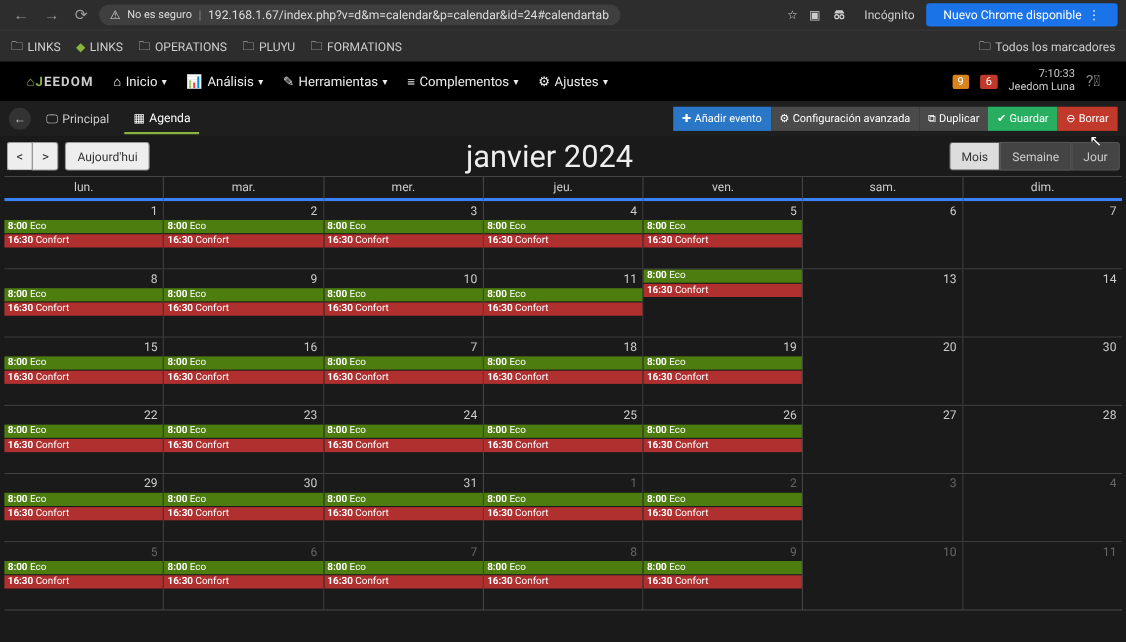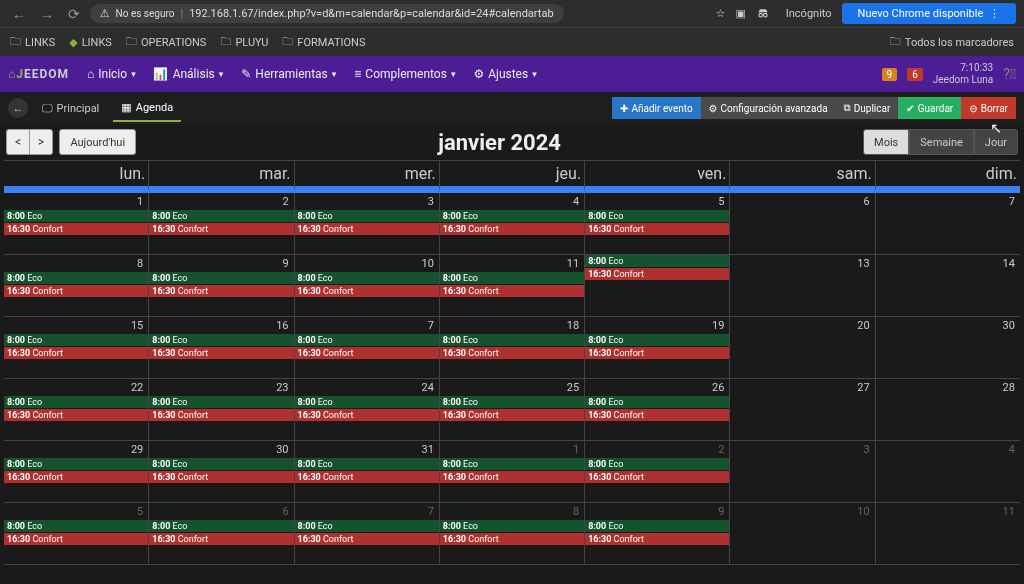--- a/index.html
+++ b/index.html
@@ -8,21 +8,21 @@
 .browser-btn{color:#9a9a9a;font-size:14px;cursor:pointer;padding:2px 4px}
 .url-area{background:#3f3f3f;border-radius:12px;padding:3px 10px;display:flex;align-items:center;gap:6px;font-size:11px;color:#ddd;flex:0 0 auto}
 .url-warn{font-size:10px}
 .spacer{flex:1}
 .browser-right{display:flex;align-items:center;gap:10px;color:#ccc;font-size:11px}
 .incognito{display:flex;align-items:center;gap:16px}
 .chrome-btn{background:#1a73e8;color:#fff;padding:4px 16px;border-radius:3px;font-size:11px}
 .bookmarks-bar{background:#2d2d2d;height:28px;display:flex;align-items:center;padding:0 10px;gap:14px;font-size:11px;color:#ccc}
 .bookmark{display:flex;align-items:center;gap:4px}
 .bookmark-right{margin-left:auto;display:flex;align-items:center;gap:4px}
-.top-menu{background:#4c1d95;height:36px;display:flex;align-items:center;padding:0 8px;gap:18px;color:#eee;font-size:12px}
+.top-menu{background:#000000;height:36px;display:flex;align-items:center;padding:0 24px;gap:18px;color:#eee;font-size:12px}
 .logo{font-weight:bold;font-size:12px;letter-spacing:1px}
 .logo .j{color:#8bb33d}.logo .rest{color:#ccc}
 .menu-item{display:flex;align-items:center;gap:4px;cursor:pointer}
 .menu-item .caret{font-size:9px}
 .menu-right{margin-left:auto;display:flex;align-items:center;gap:10px}
 .badge{padding:1px 5px;font-size:10px;color:#fff;border-radius:2px}
 .badge-o{background:#d9831f}.badge-r{background:#c0392b}
 .clock-wrap{text-align:right;font-size:10px;line-height:1.2;color:#ccc}
 .help{color:#888;font-size:14px}
 .sub-bar{background:#1e1e1e;height:32px;display:flex;align-items:center;padding:0 8px;gap:6px}
@@ -30,38 +30,38 @@
 .tab{display:flex;align-items:center;gap:4px;padding:6px 8px;color:#ccc;font-size:11px;cursor:pointer}
 .tab.active{border-bottom:2px solid #8bb33d;color:#fff}
 .sub-right{margin-left:auto;display:flex;gap:0}
 .btn{padding:5px 8px;font-size:10px;color:#fff;cursor:pointer;display:flex;align-items:center;gap:3px;border:none}
 .btn-add{background:#2a77c7}.btn-cfg{background:#4a4a4a}.btn-dup{background:#4a4a4a}.btn-save{background:#27ae60}.btn-del{background:#c0392b}
 .cal-bar{background:#1a1a1a;height:36px;display:flex;align-items:center;padding:4px 6px}
 .nav-btn{background:#eee;color:#333;border:1px solid #999;padding:4px 8px;font-size:12px;cursor:pointer;height:26px;display:flex;align-items:center}
 .nav-btn:first-child{border-radius:3px 0 0 3px;border-right:none}
 .nav-btn:nth-child(2){border-radius:0 3px 3px 0}
 .today-btn{background:#eee;color:#333;border:1px solid #999;padding:4px 10px;font-size:11px;margin-left:6px;border-radius:3px;height:26px;display:flex;align-items:center}
-.cal-title{flex:1;text-align:center;font-size:22px;color:#eee;font-weight:bold}
+.cal-title{flex:1;text-align:center;font-size:28px;color:#eee;font-weight:normal}
 .view-btns{display:flex}
 .view-btn{background:#444;color:#ccc;border:1px solid #555;padding:4px 10px;font-size:11px;height:26px;display:flex;align-items:center}
 .view-btn.active{background:#ddd;color:#333}
 .view-btn:first-child{border-radius:3px 0 0 3px}
 .view-btn:last-child{border-radius:0 3px 3px 0}
 .calendar{display:flex;flex-direction:column;border-top:1px solid #444;margin:0 4px}
 .cal-header{display:flex;background:#1a1a1a}
-.cal-header div{flex:1;text-align:right;padding:3px;font-size:16px;color:#ccc;border-right:1px solid #444;border-bottom:7px solid #3b82f6}
+.cal-header div{flex:1;text-align:center;padding:3px;font-size:11px;color:#ccc;border-right:1px solid #444;border-bottom:3px solid #3b82f6}
 .cal-header div:last-child{border-right:none}
 .cal-body{display:flex;flex-direction:column}
 .week{display:flex}
 .day{flex:1;border-right:1px solid #444;border-bottom:1px solid #444;min-height:62px;background:#1a1a1a;position:relative}
 .day:last-child{border-right:none}
 .day-num{text-align:right;padding:2px 5px;font-size:11px;color:#ccc}
 .day.faded .day-num{color:#666}
 .event{font-size:9px;padding:1px 3px;color:#fff;margin-bottom:1px;white-space:nowrap;overflow:hidden}
-.event.eco{background:#14532d}
+.event.eco{background:#4d7c0f}
 .event.confort{background:#b03030}
 .event .t{font-weight:bold}
 .cursor{position:absolute;top:120px;right:22px;color:#fff;font-size:14px;pointer-events:none}
 svg{display:block}
 </style>
 </head>
 <body>
 
 <div class="browser-bar">
   <span class="browser-btn">←</span>

